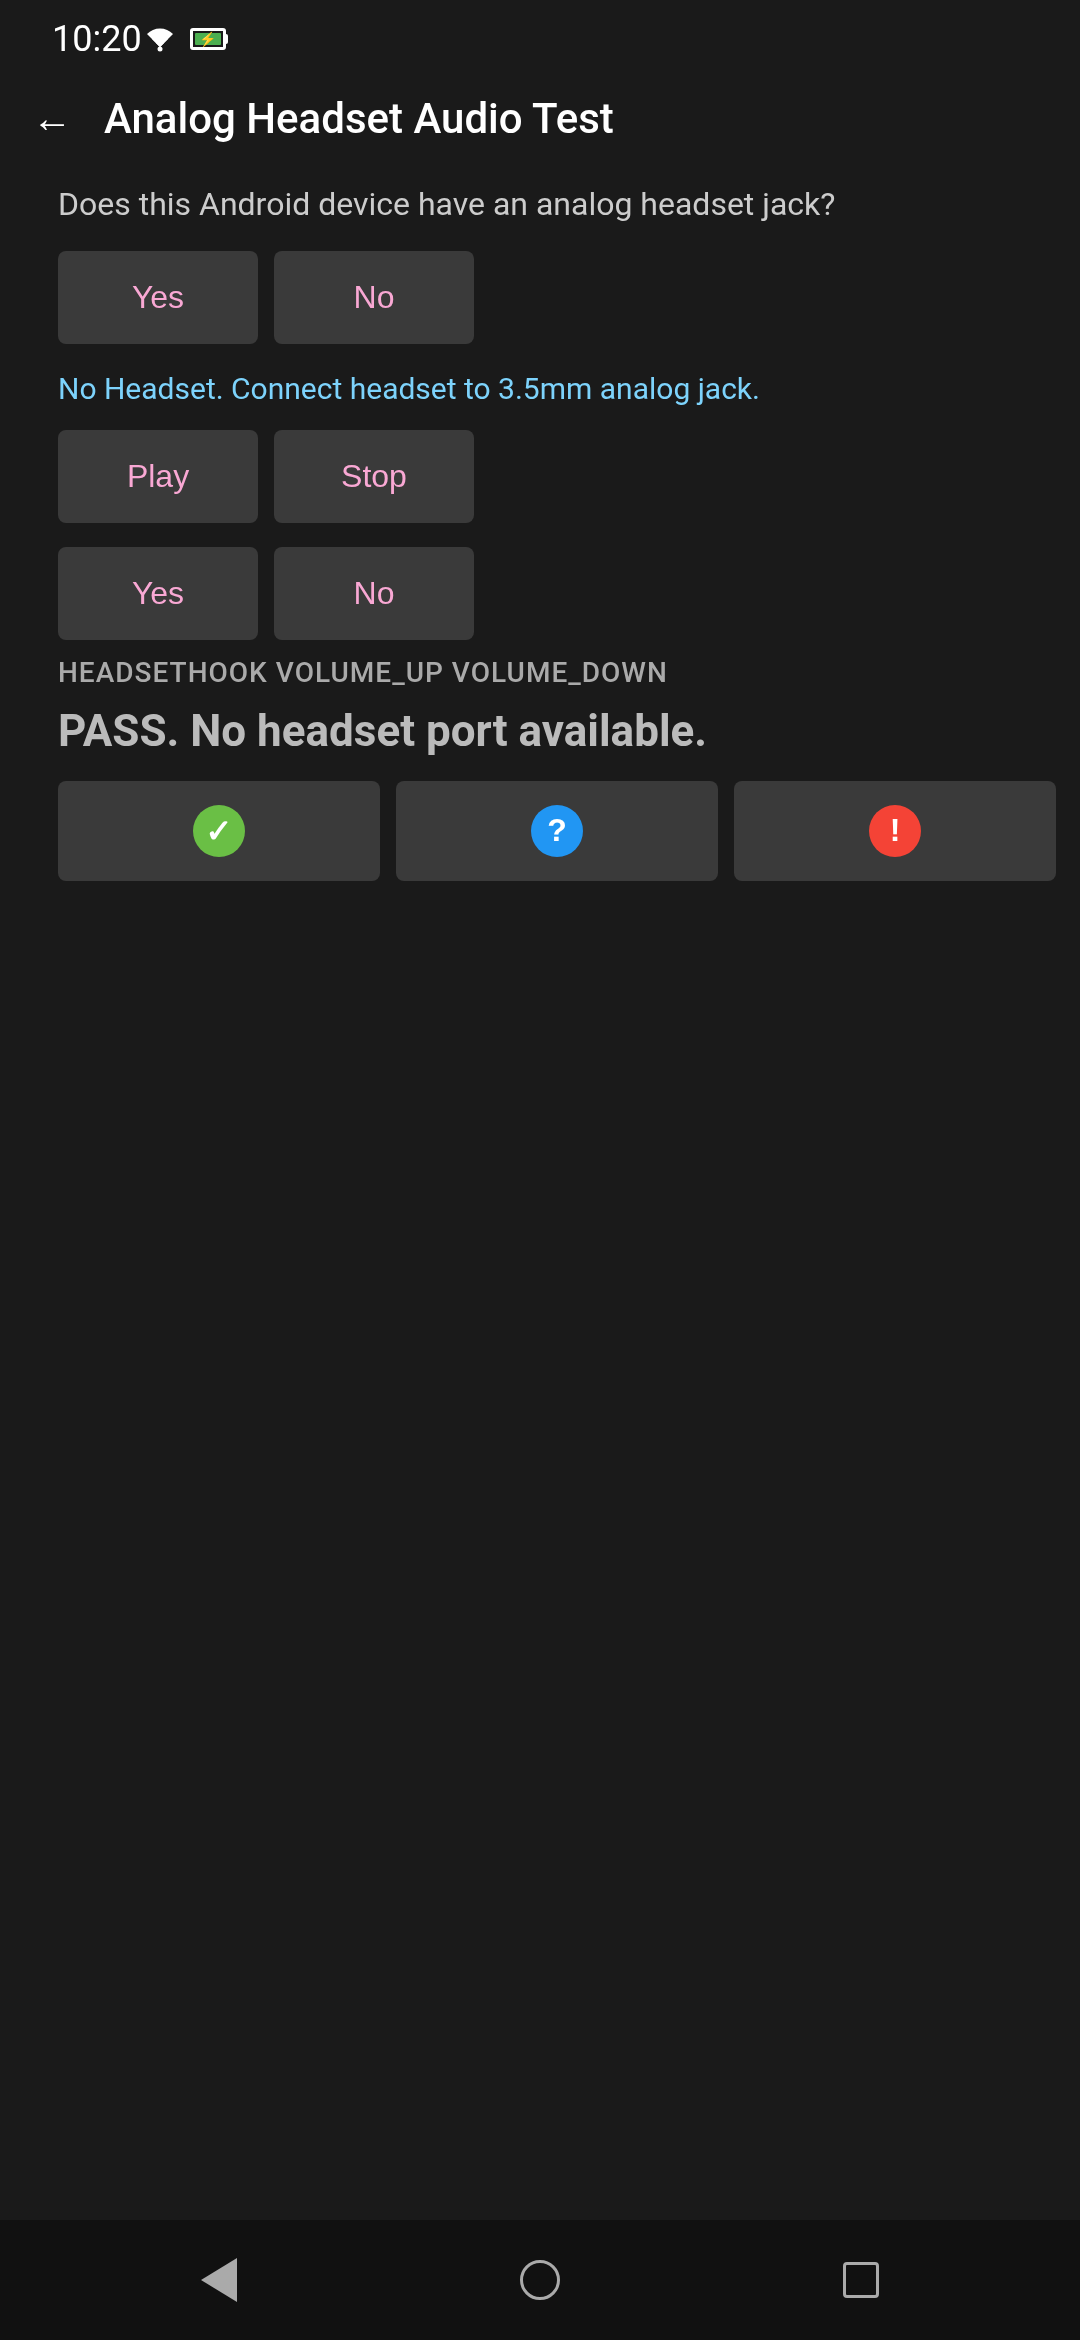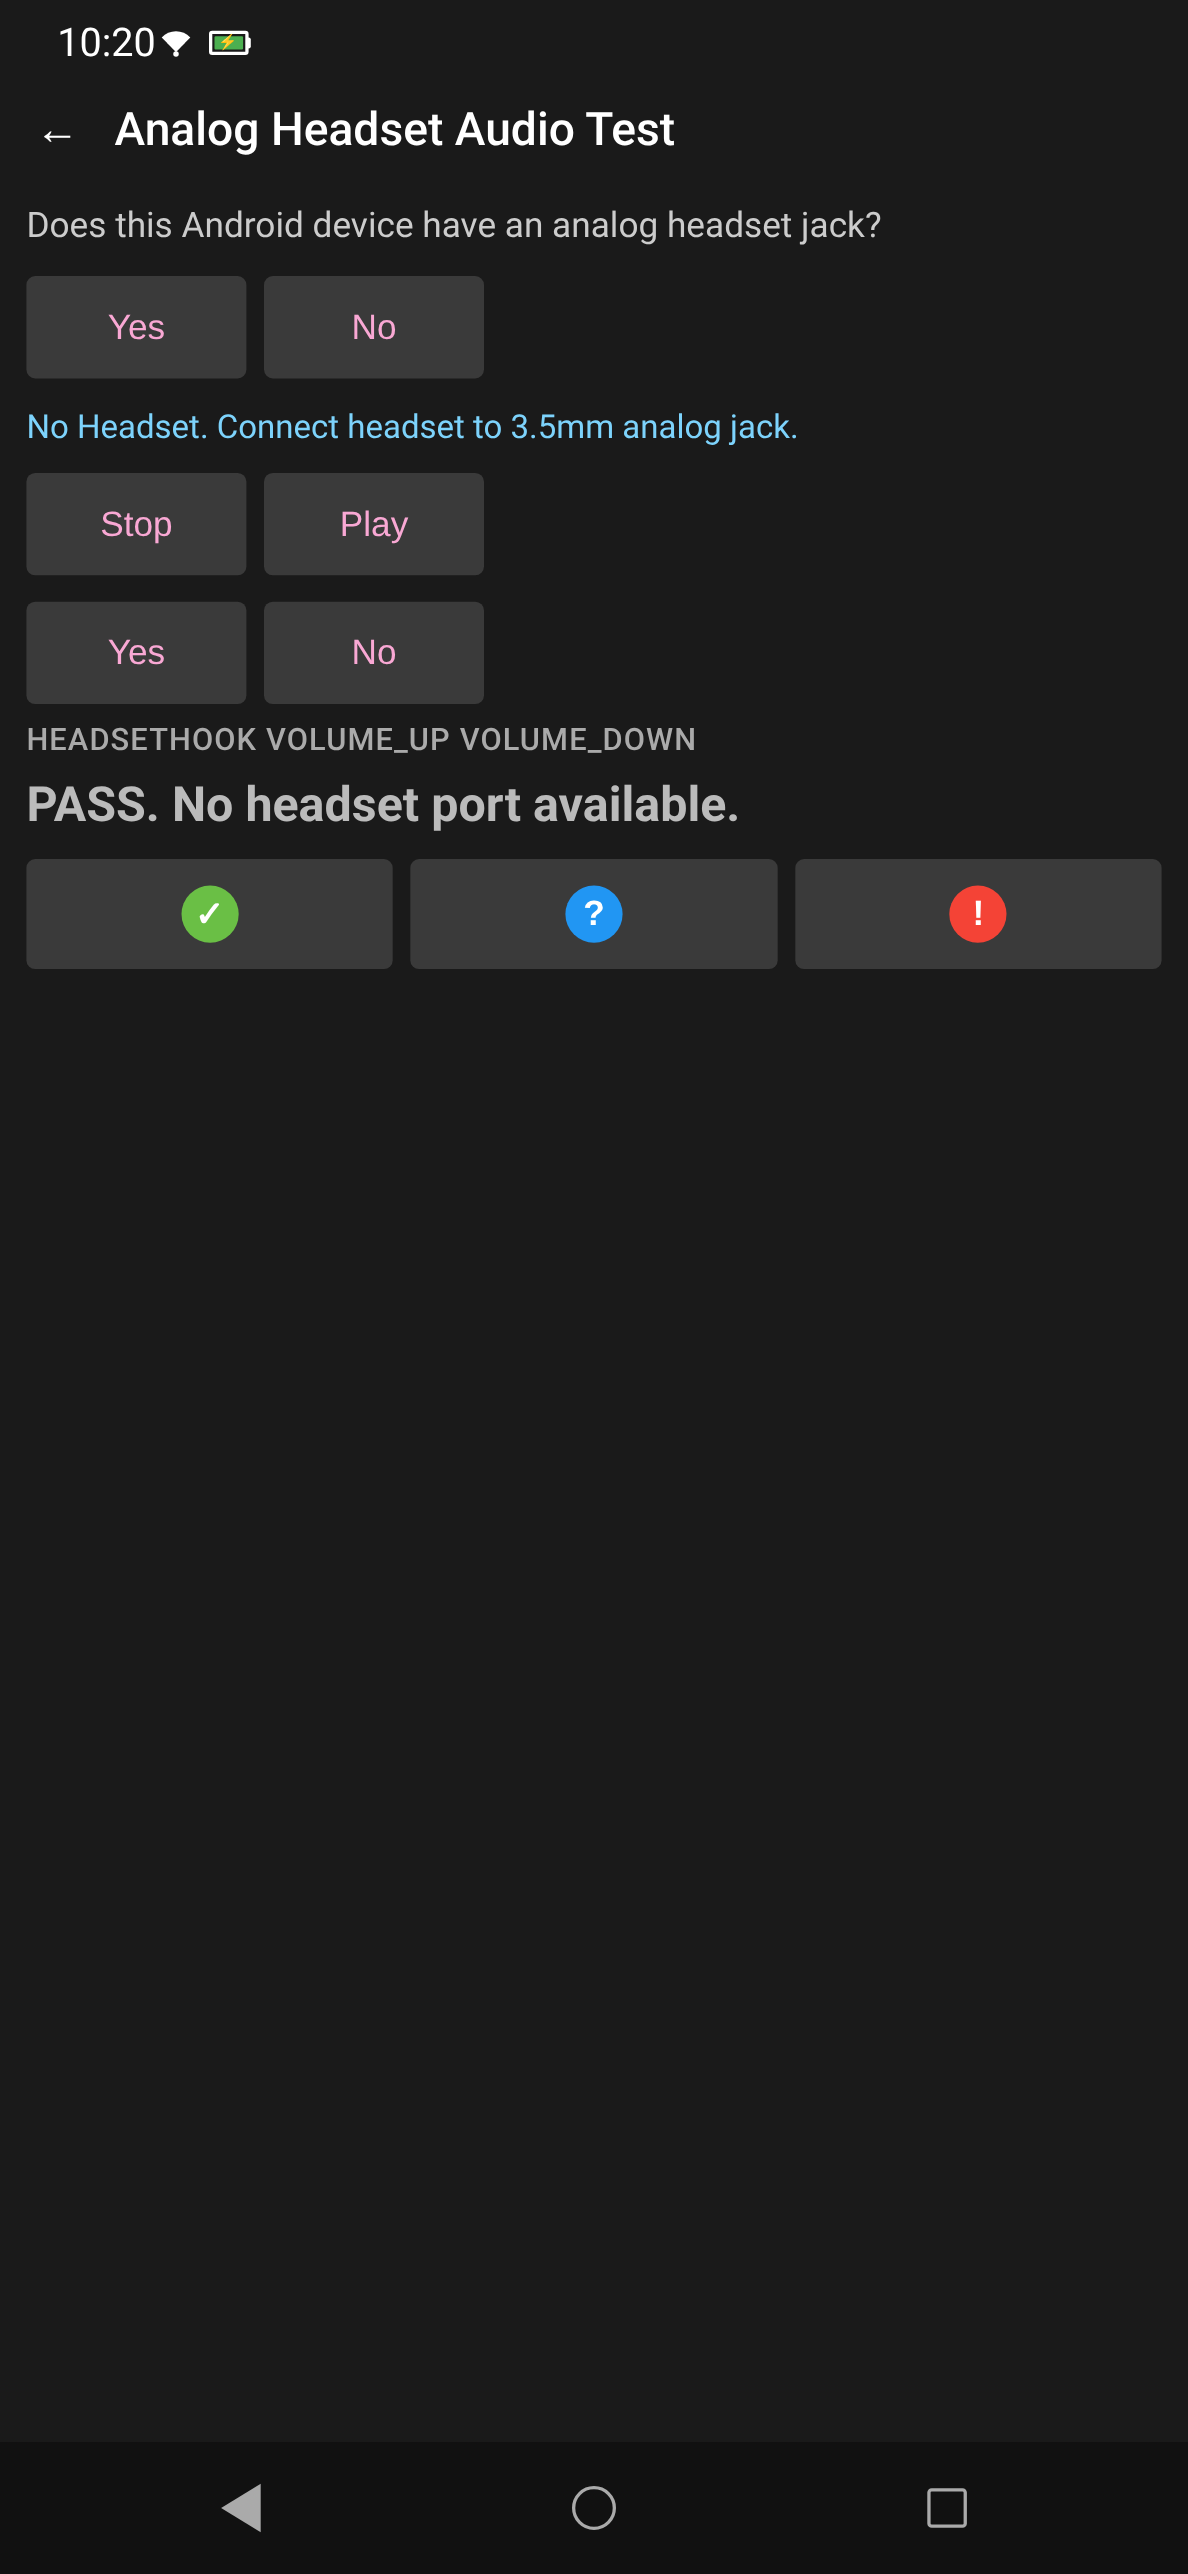--- a/index.html
+++ b/index.html
@@ -233,20 +233,21 @@
 
     .nav-recents-icon {
       width: 36px;
       height: 36px;
       border: 3px solid #aaaaaa;
       border-radius: 4px;
     }
 
     .main-content-area {
       padding-bottom: 85px;
+      margin-left: 34px;
     }
   </style>
 </head>
 <body>
 
 <div class="status-bar">
   <span class="status-time">10:20</span>
   <div class="status-icons">
 
     <svg class="wifi-icon" viewBox="0 0 36 28" fill="white">
@@ -278,22 +279,22 @@
 
   <p class="question-text">Does this Android device have an analog headset jack?</p>
   <div class="button-row">
     <button class="btn">Yes</button>
     <button class="btn">No</button>
   </div>
 
   <div class="section-gap">
     <p class="info-text">No Headset. Connect headset to 3.5mm analog jack.</p>
     <div class="button-row">
+      <button class="btn">Play</button>
       <button class="btn">Stop</button>
-      <button class="btn">Play</button>
     </div>
   </div>
 
   <div class="button-row section-gap">
     <button class="btn">Yes</button>
     <button class="btn">No</button>
   </div>
 
   <div class="section-gap">
     <div class="key-codes-row">

